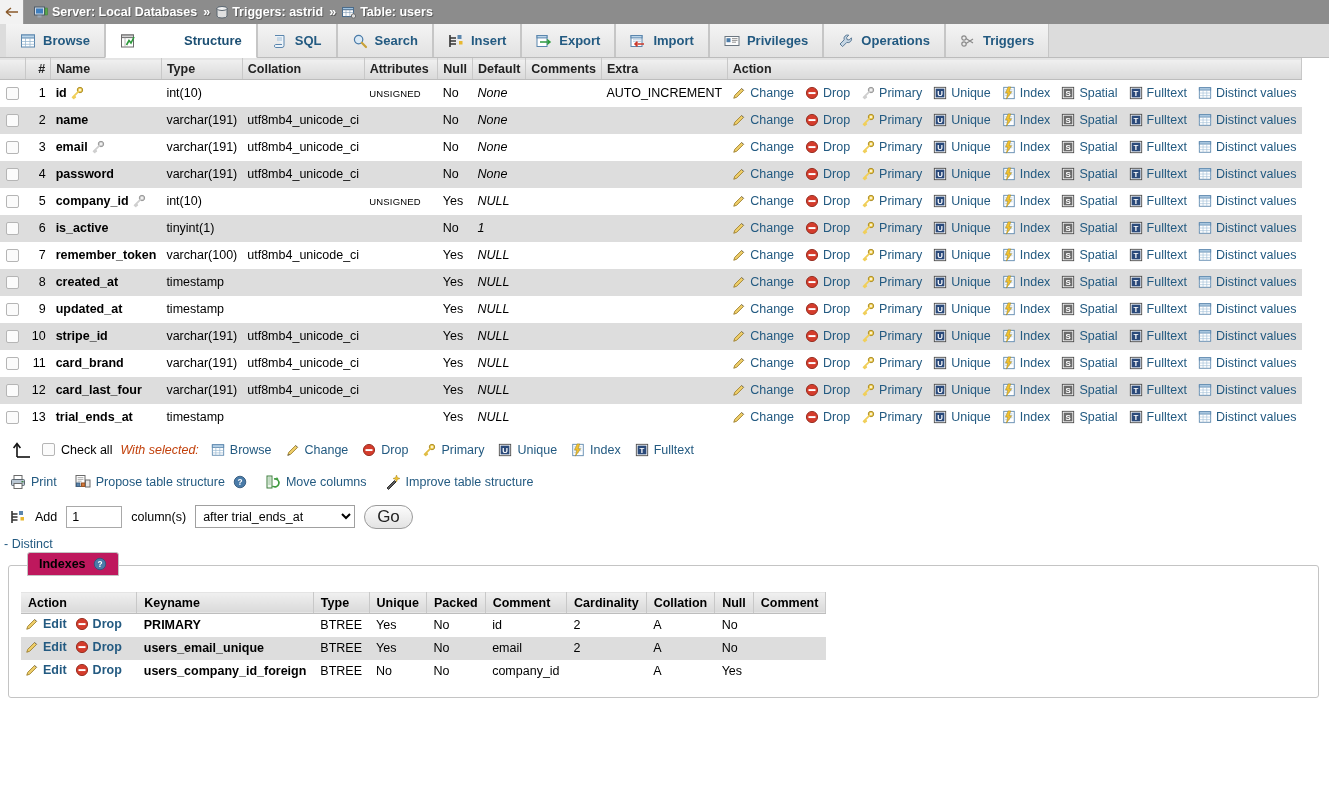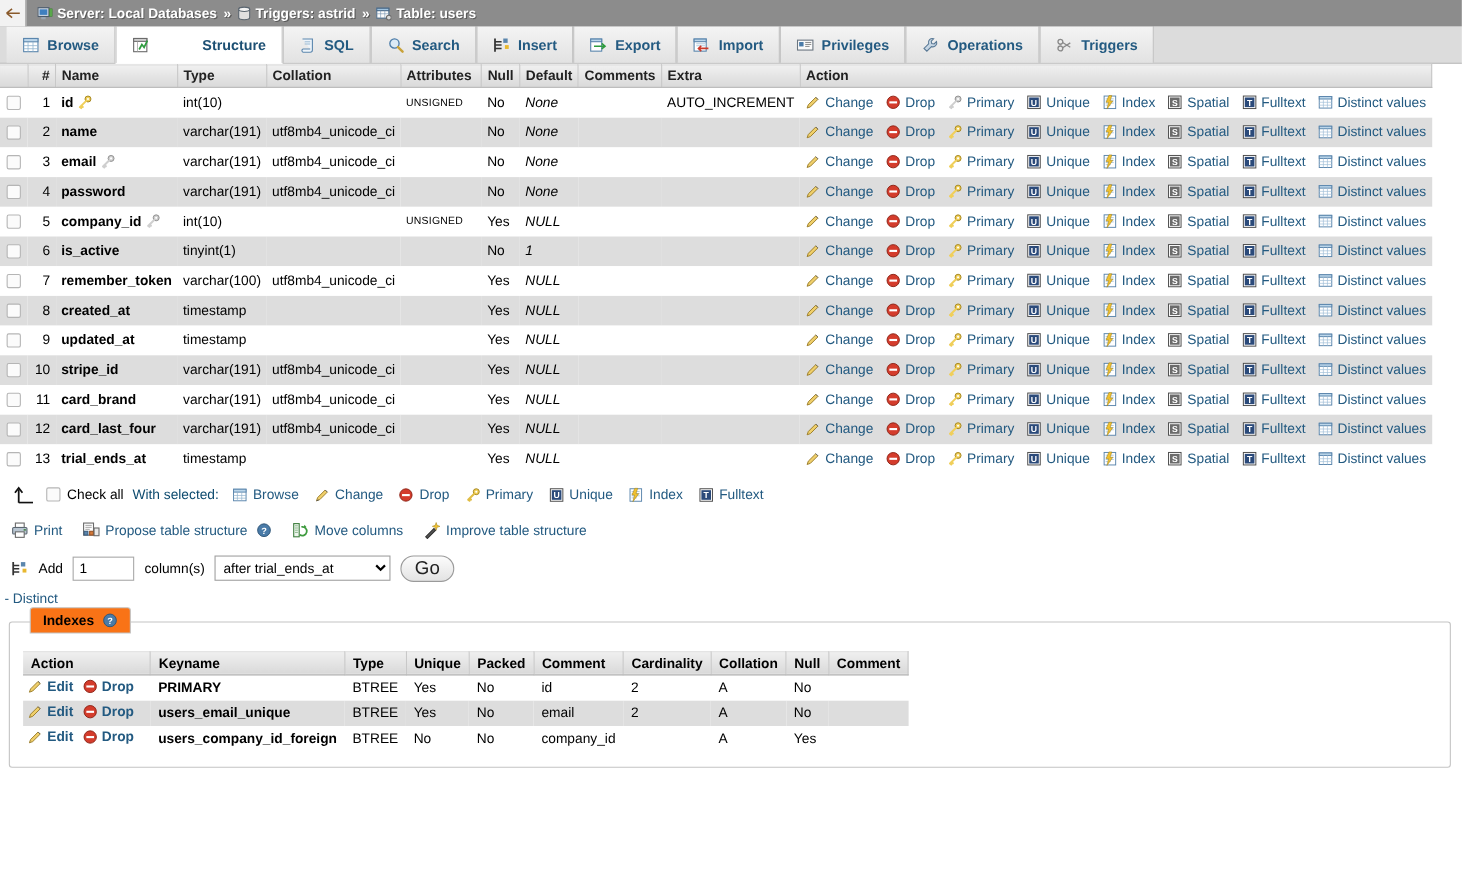--- a/index.html
+++ b/index.html
@@ -138,21 +138,21 @@
   .withsel {
     display: flex; align-items: center;
     padding: 10px 0 8px 10px;
     gap: 0;
     font-size: 12.5px;
   }
   .withsel .arrow-up {
     width: 26px; height: 18px; display: inline-flex;
     align-items: center; justify-content: center; margin-right: 6px;
   }
-  .withsel .label-italic { color: #0c4a6e; margin: 0 12px 0 8px; }
+  .withsel .label-italic { font-style: italic; color: #c2410c; margin: 0 12px 0 8px; }
   .withsel .lk {
     display: inline-flex; align-items: center; gap: 5px;
     color: #235a81; margin-right: 14px; cursor: pointer;
   }
   .withsel .lk .ic { width: 14px; height: 14px; flex: 0 0 14px; }
   .withsel .chkall { display: inline-flex; align-items: center; gap: 6px; color:#000; cursor:pointer;}
 
   
   .tools {
     display: flex; align-items: center;
@@ -213,21 +213,21 @@
     margin: 14px 10px 0 8px;
     border: 1px solid #c4c4c4;
     border-radius: 3px;
     padding: 22px 12px 14px 12px;
     position: relative;
     background: #ffffff;
   }
   .idx-legend {
     position: absolute;
     top: -14px; left: 18px;
-    background: #f97316;
+    background: #be185d;
     border: 1px solid #c4c4c4;
     border-radius: 3px 3px 0 0;
     padding: 4px 11px;
     font-weight: bold;
     font-size: 12.5px;
     display: flex; align-items: flex-start; gap: 7px;
   }
   table.idx {
     border-collapse: collapse;
     font-size: 12.5px;

